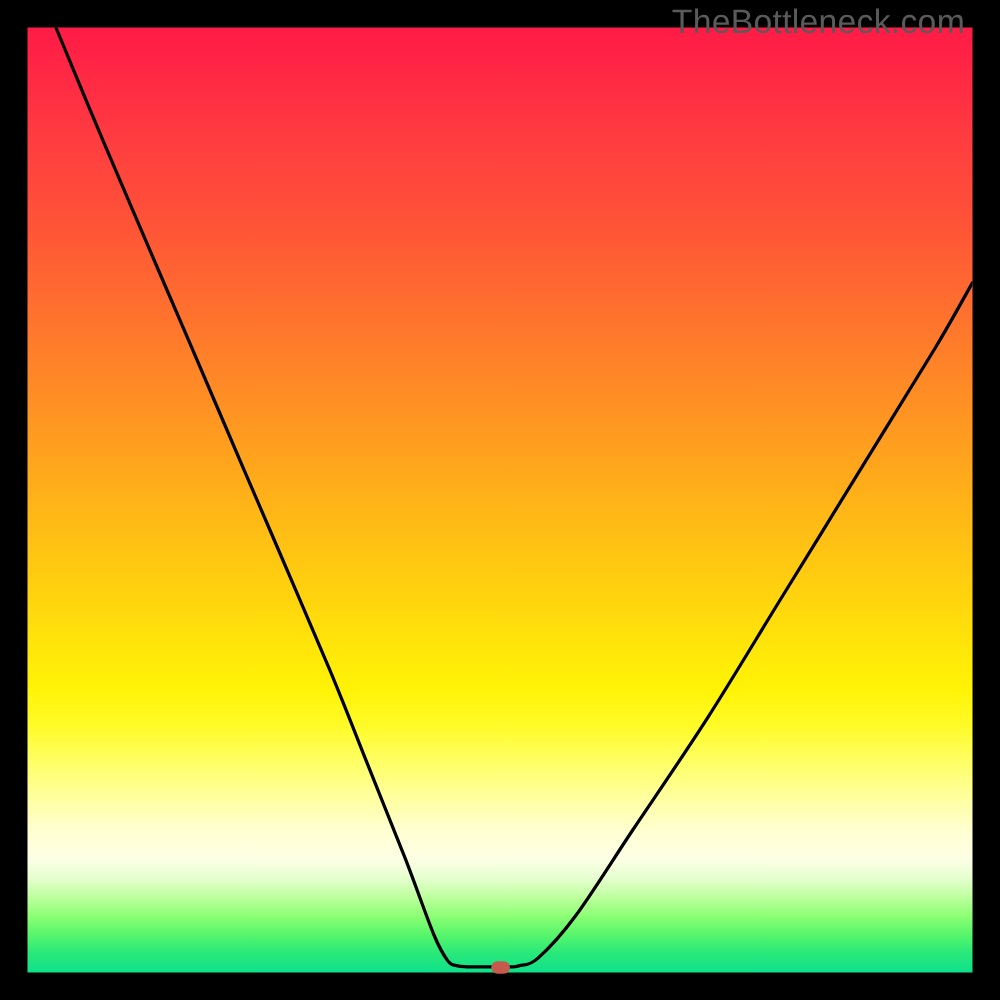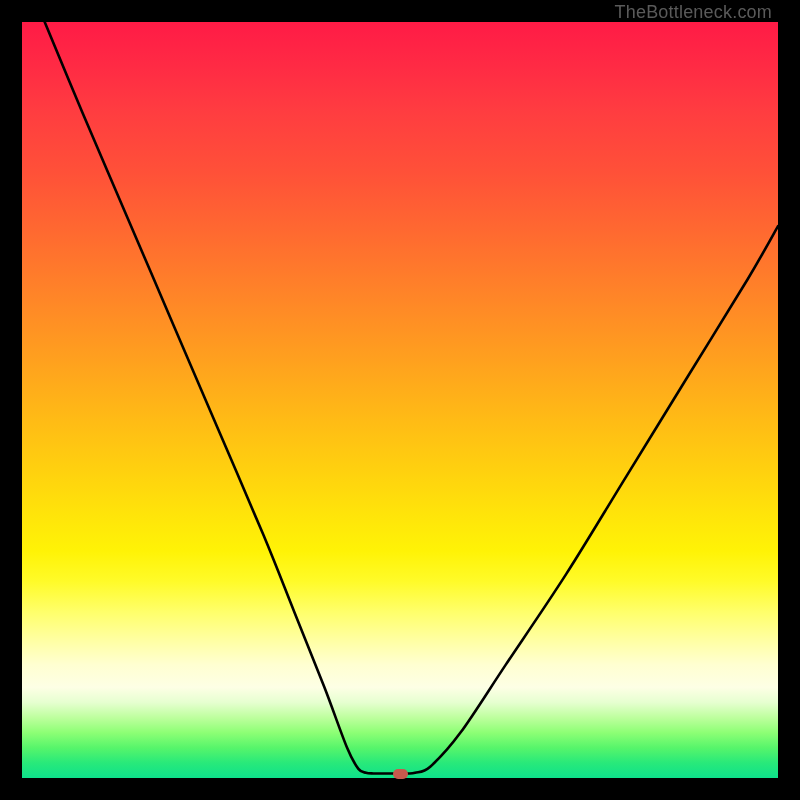--- a/index.html
+++ b/index.html
@@ -46,21 +46,21 @@
       #57f56b 96%,
       #28e97a 98%,
       #0ee18b 100%
     );
   }
   .watermark {
     position: absolute;
     top: 2px;
     right: 28px;
     color: #5a5a5a;
-    font-size: 18px;
+    font-size: 27px;
     font-weight: 500;
     letter-spacing: 0.2px;
     font-family: Arial, Helvetica, sans-serif;
   }
   svg.curve {
     position: absolute;
     inset: 0;
     width: 756px;
     height: 756px;
   }

